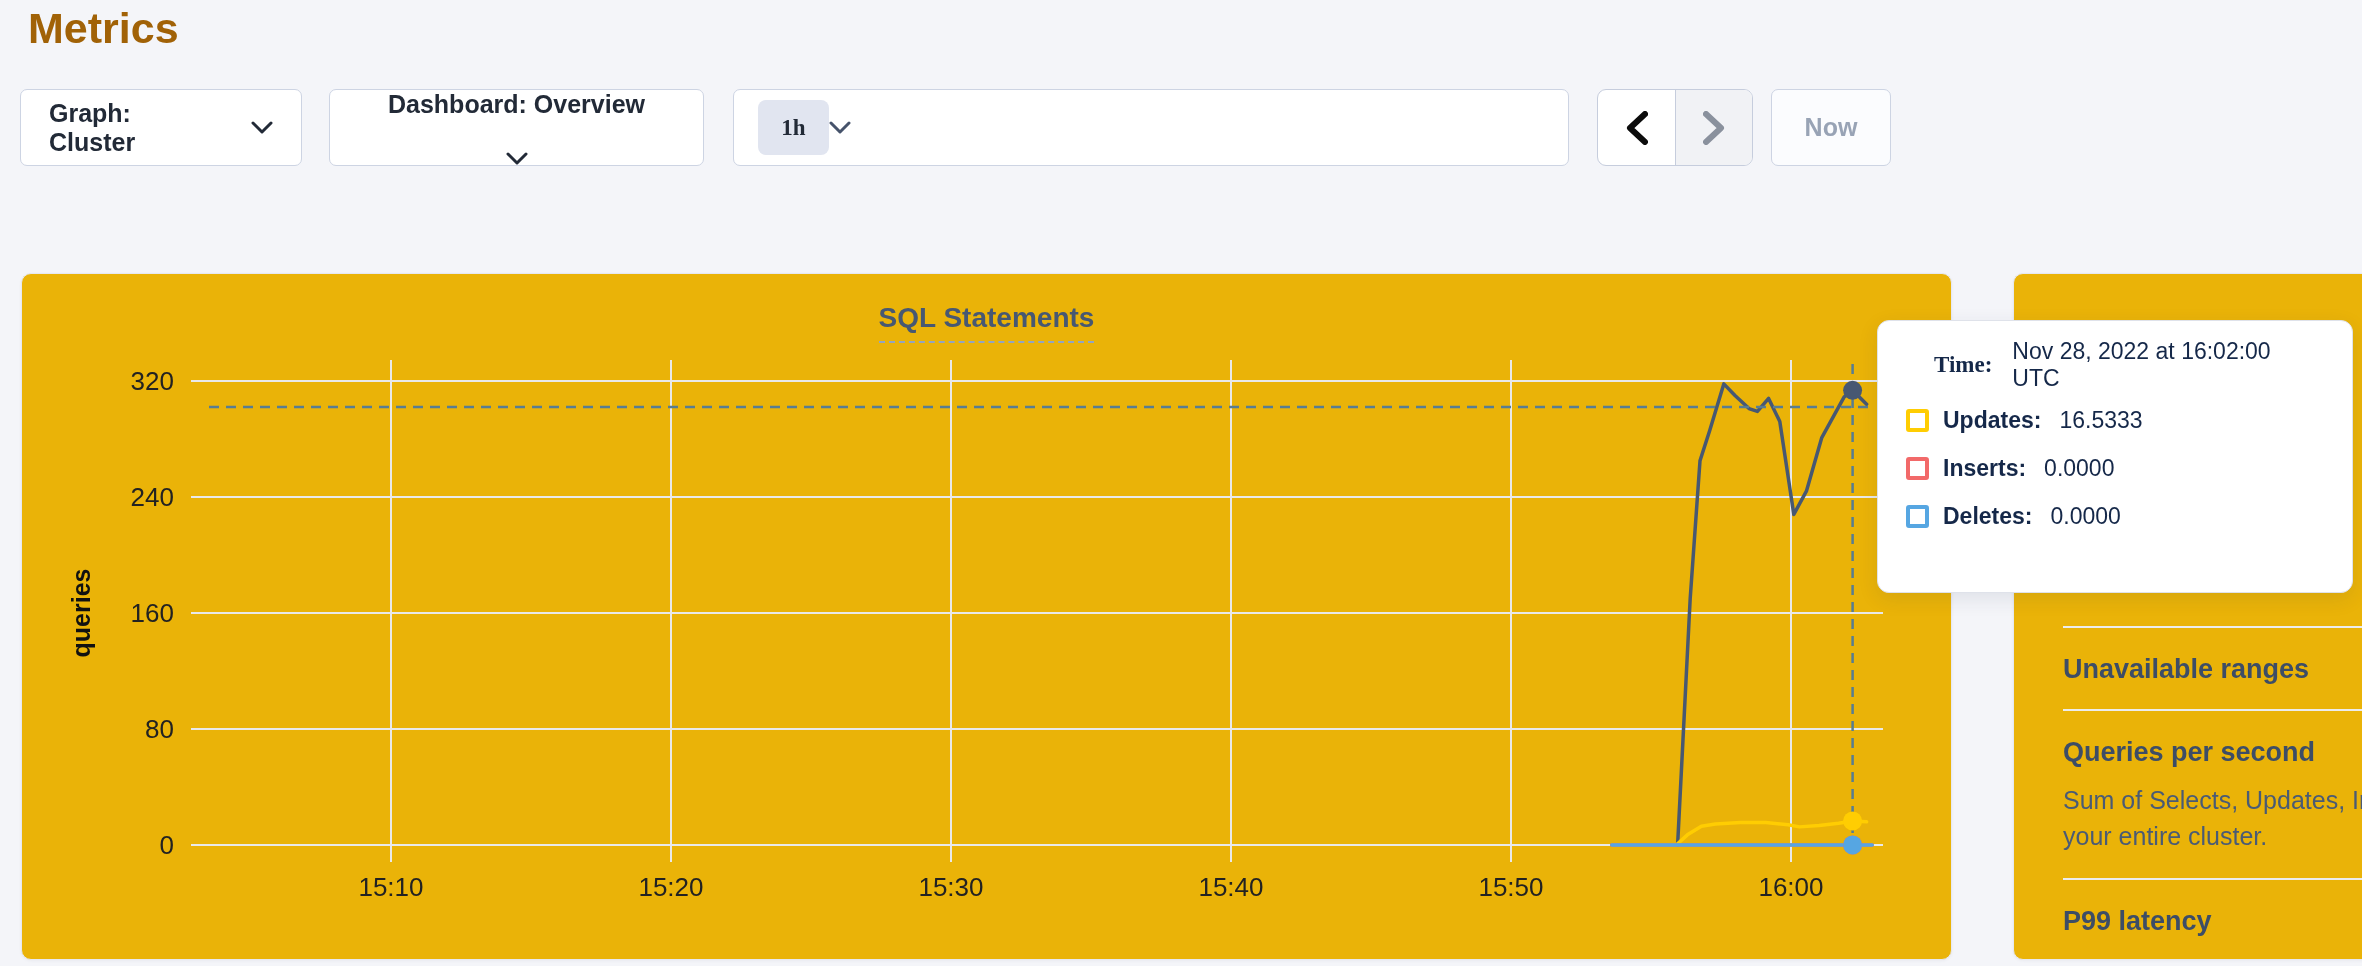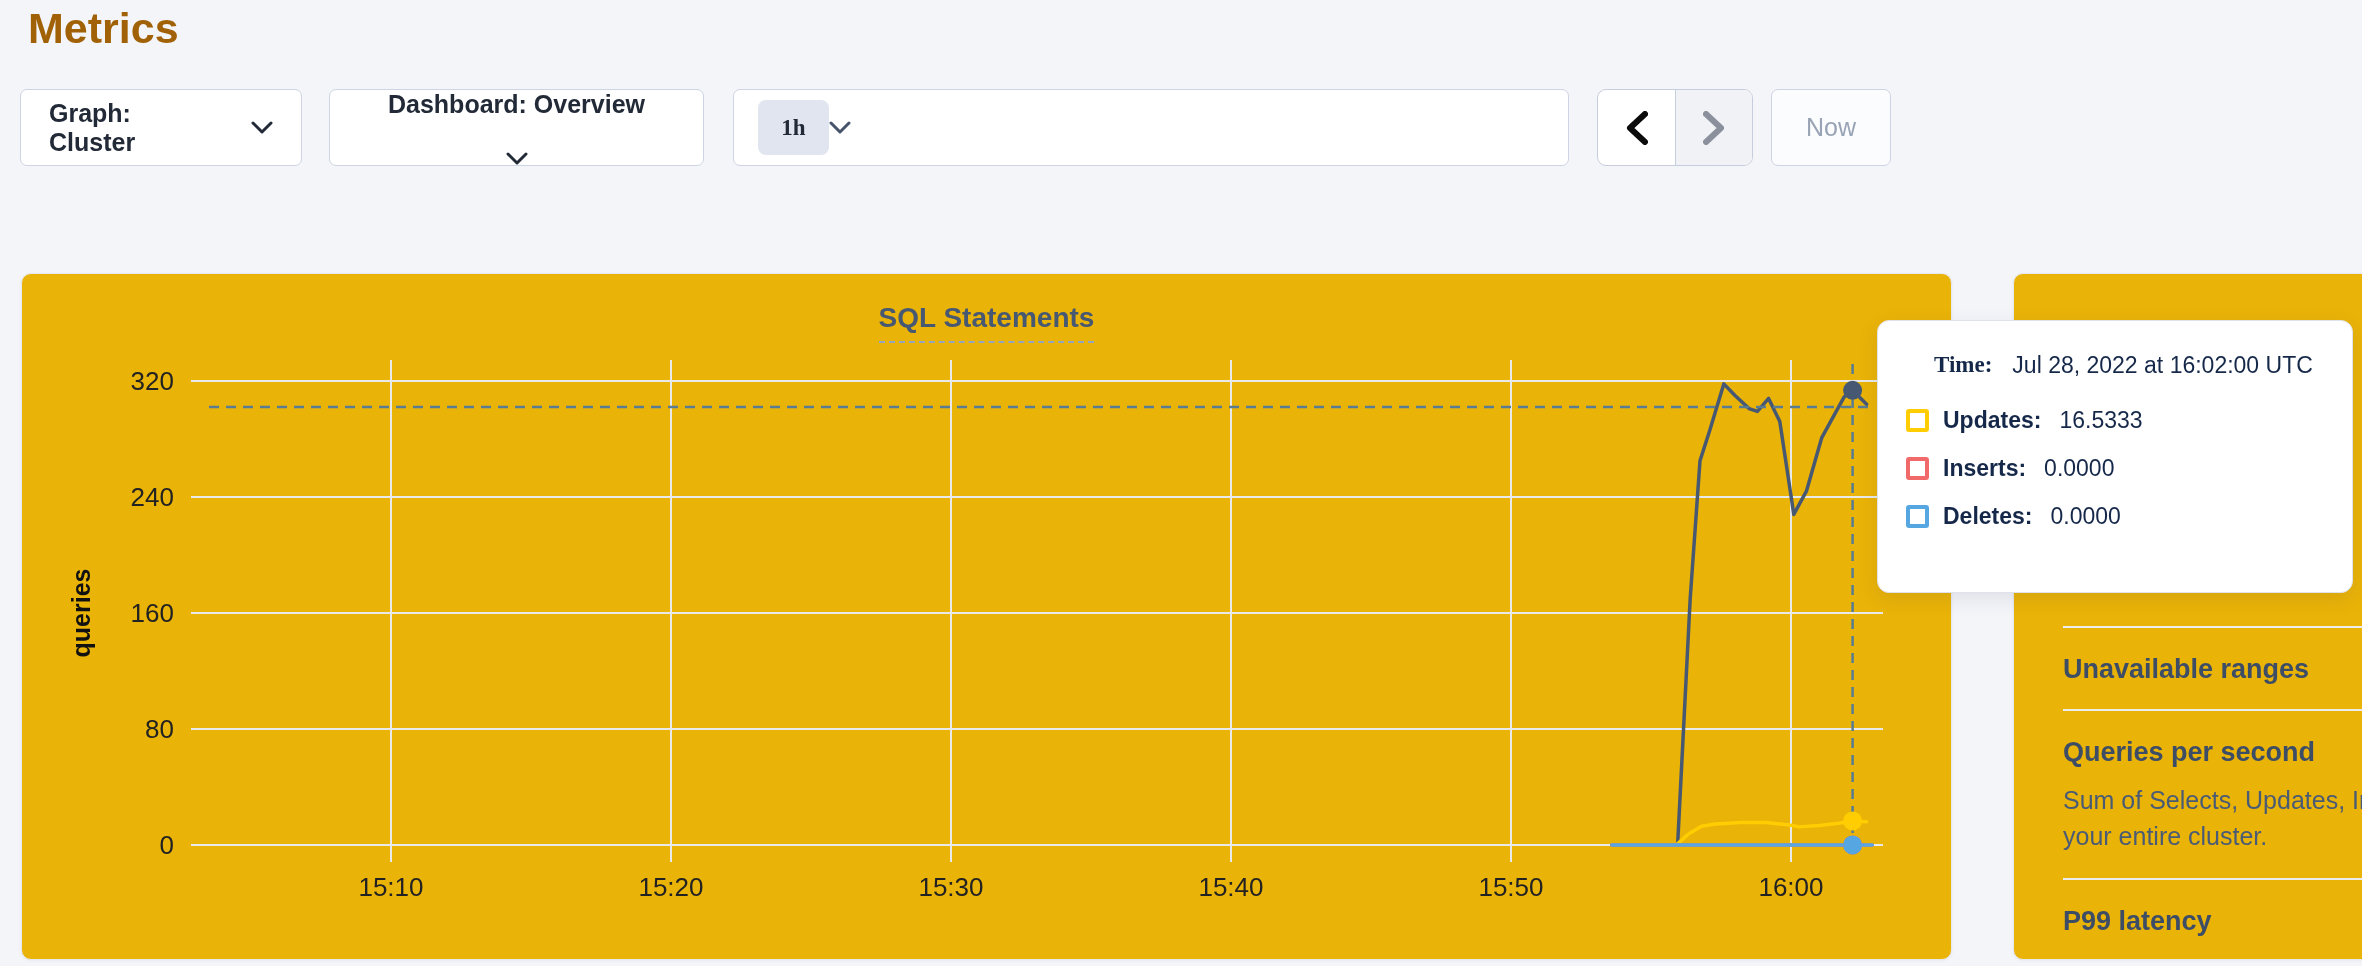--- a/index.html
+++ b/index.html
@@ -43,21 +43,21 @@
     display:flex; background:#fff;
   }
   .arrow-cell { width:50%; height:100%; display:flex; align-items:center; justify-content:center; cursor:pointer; }
   .arrow-cell.disabled { background:#f1f2f5; cursor:default; }
   .arrow-cell + .arrow-cell { border-left:1px solid #c6cddd; }
 
   .now-btn {
     position:absolute; left:1771px; top:89px; width:120px; height:77px;
     background:#fbfcfe; border:1px solid #cdd4e3; border-radius:7px;
     display:flex; align-items:center; justify-content:center;
-    font-size:25px; font-weight:400; color:#98a3b5; cursor:default;text-align:right;
+    font-size:25px; font-weight:700; color:#98a3b5; cursor:default;text-align:right;
   }
 
   
   .card {
     position:absolute; top:273px; background:#eab308;
     border:1px solid #e7e9f0; border-radius:10px;
     box-shadow:0 1px 3px rgba(60,70,100,.06);
   }
   .chart-card { left:21px; width:1931px; height:687px; }
   .sidebar-card { left:2013px; width:427px; height:687px; }
@@ -187,21 +187,21 @@
       </div>
       <div class="sb-section">
         <div class="sb-heading">P99 latency</div>
       </div>
     </div>
 </div>
 
 <div class="tooltip">
   <div class="tt-time-row">
     <span class="tt-time-label">Time:</span>
-    <span class="tt-time-value">Jul 28, 2022 at 16:02:00 UTC</span>
+    <span class="tt-time-value">Nov 28, 2022 at 16:02:00 UTC</span>
   </div>
   <div id="tt-rows">
       <div class="tt-row">
         <span class="tt-swatch" style="border-color: rgb(255, 205, 2);"></span>
         <span class="tt-label">Updates:</span>
         <span class="tt-value">16.5333</span>
       </div>
       <div class="tt-row">
         <span class="tt-swatch" style="border-color: rgb(242, 105, 105);"></span>
         <span class="tt-label">Inserts:</span>

